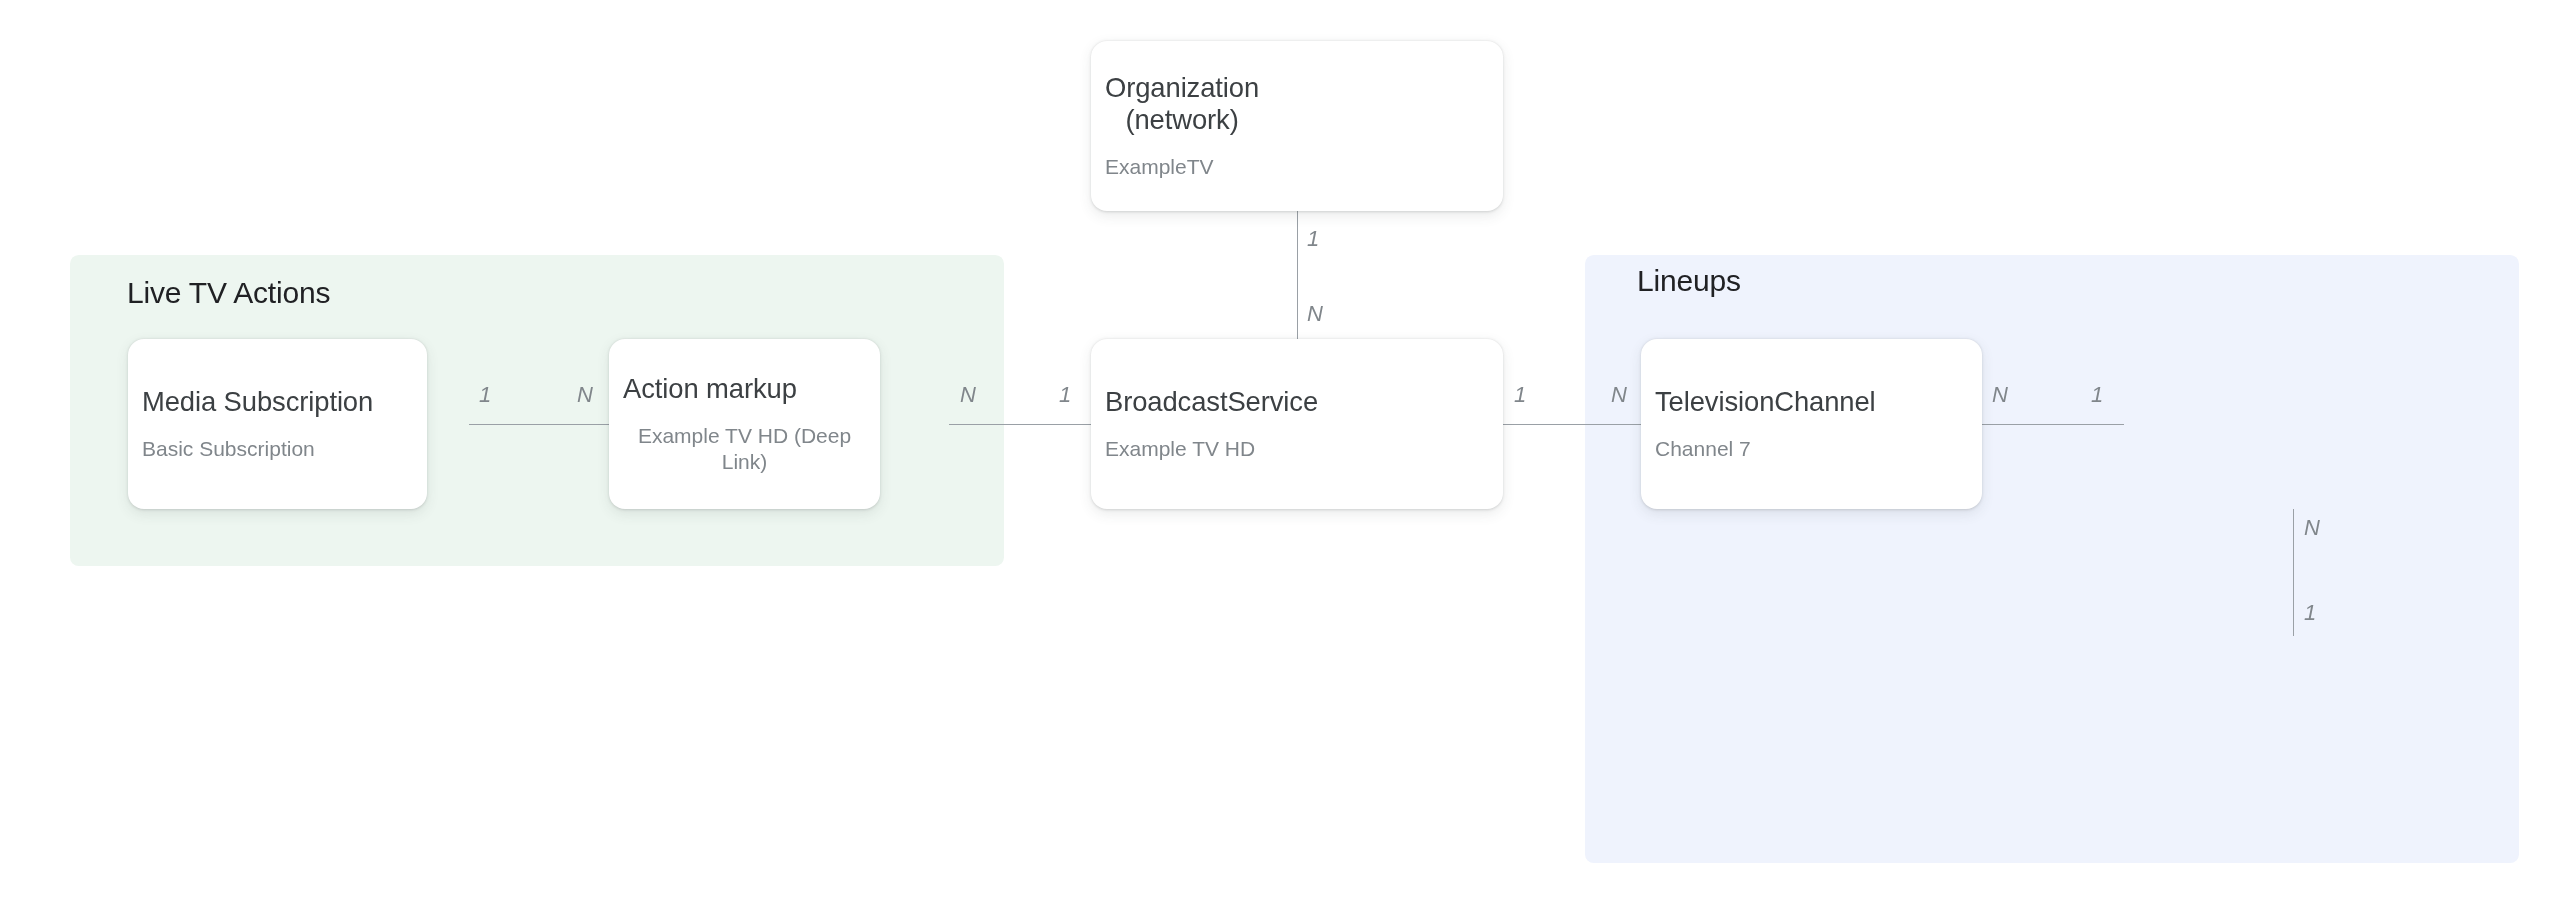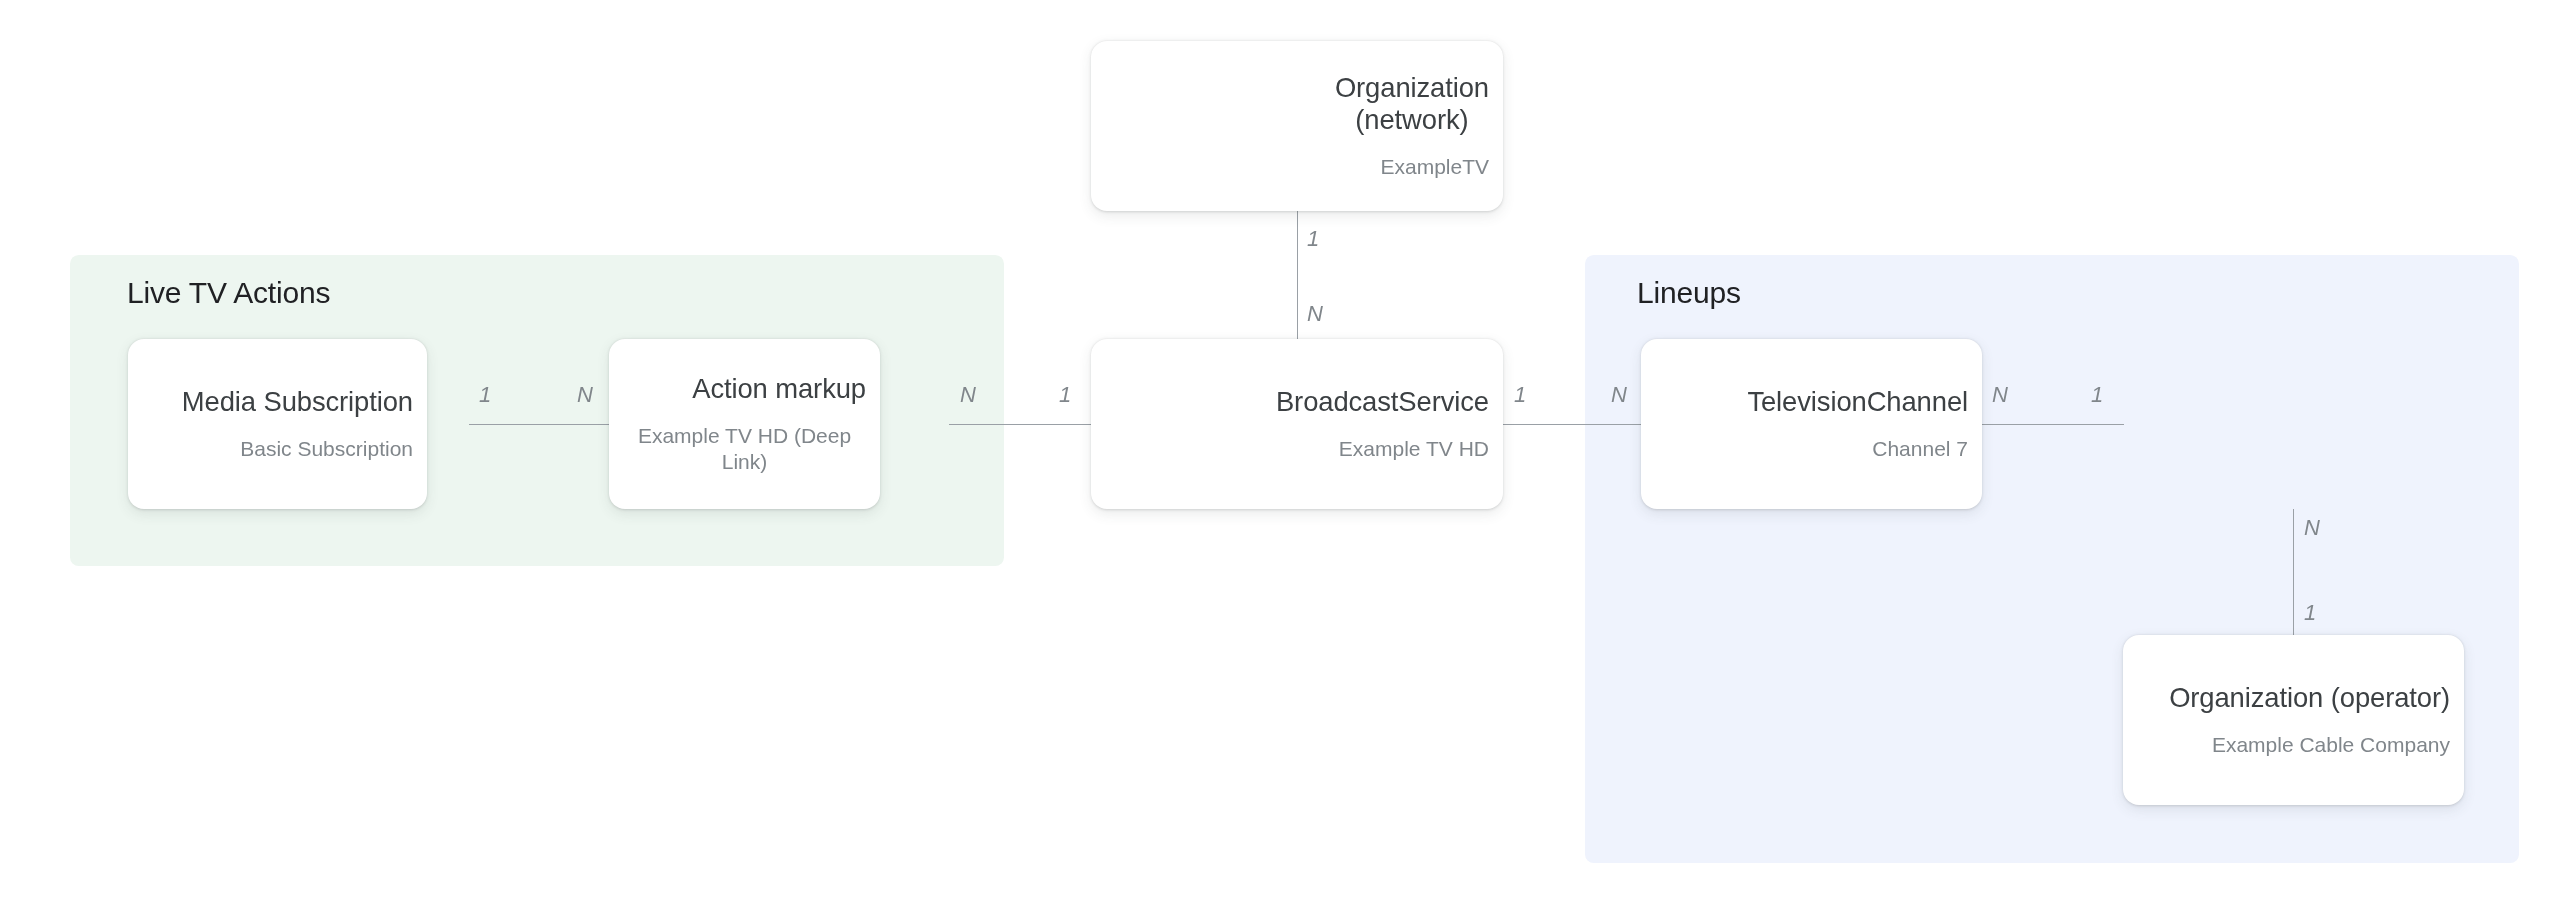--- a/index.html
+++ b/index.html
@@ -36,21 +36,21 @@
 
   
   .node {
     position: absolute;
     background: #ffffff;
     border-radius: 16px;
     box-shadow: 0 0.9px 2.7px rgba(60,64,67,0.18),
                 0 4.4px 12.4px rgba(60,64,67,0.10);
     display: flex;
     flex-direction: column;
-    align-items: flex-end;
+    align-items: flex-start;
     justify-content: center;
     box-sizing: border-box;
     padding: 8.8px 14px;
     z-index: 5;
   }
   .node-title {
     font-size: 27.4px;
     line-height: 1.18;
     color: #3c4043;
     text-align: center;
@@ -91,21 +91,21 @@
     font-weight: 400;
   }
 </style>
 </head>
 <body>
 
 <div id="canvas" style="background: rgb(255, 255, 255);">
     <div class="group-panel" style="left: 70px; top: 255px; width: 934px; height: 311px; background: rgb(237, 246, 240);"></div>
     <div class="group-title" style="left: 127px; top: 276px;">Live TV Actions</div>
     <div class="group-panel" style="left: 1585px; top: 255px; width: 934px; height: 608px; background: rgb(239, 243, 253);"></div>
-    <div class="group-title" style="left: 1637px; top: 276px;">Lineups</div>
+    <div class="group-title" style="left: 1637px; top: 264px;">Lineups</div>
     <div class="edge-v" style="left: 1297px; top: 211px; height: 128px;"></div>
     <div class="edge-label" style="left: 1307px; top: 226px;">1</div>
     <div class="edge-label" style="left: 1307px; top: 301px;">N</div>
     <div class="edge-h" style="left: 469px; top: 424px; width: 140px;"></div>
     <div class="edge-label" style="left: 479px; top: 382px;">1</div>
     <div class="edge-label" style="left: 577px; top: 382px;">N</div>
     <div class="edge-h" style="left: 949px; top: 424px; width: 142px;"></div>
     <div class="edge-label" style="left: 960px; top: 382px;">N</div>
     <div class="edge-label" style="left: 1059px; top: 382px;">1</div>
     <div class="edge-h" style="left: 1503px; top: 424px; width: 138px;"></div>
@@ -131,18 +131,14 @@
       <div class="node-subtitle">Example TV HD (Deep Link)</div>
     </div>
     <div class="node" style="left: 1091px; top: 339px; width: 412px; height: 170px;">
       <div class="node-title">BroadcastService</div>
       <div class="node-subtitle">Example TV HD</div>
     </div>
     <div class="node" style="left: 1641px; top: 339px; width: 341px; height: 170px;">
       <div class="node-title">TelevisionChannel</div>
       <div class="node-subtitle">Channel 7</div>
     </div>
-    <div class="node" style="left: 2123px; top: 635px; width: 341px; height: 170px;">
-      <div class="node-title">Organization (operator)</div>
-      <div class="node-subtitle">Example Cable Company</div>
-    </div>
   </div>
 
 
 </body></html>

